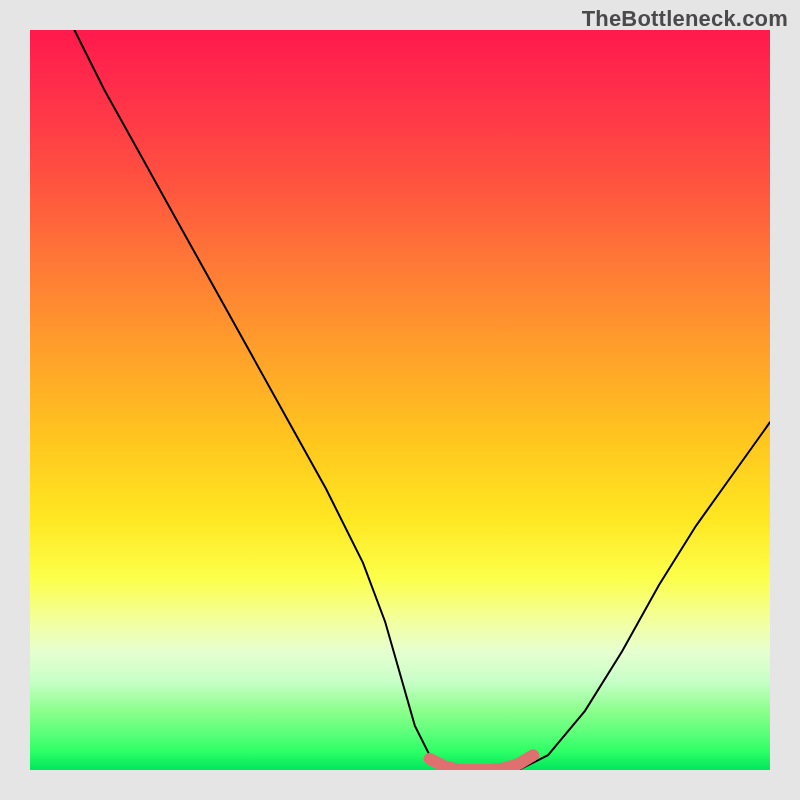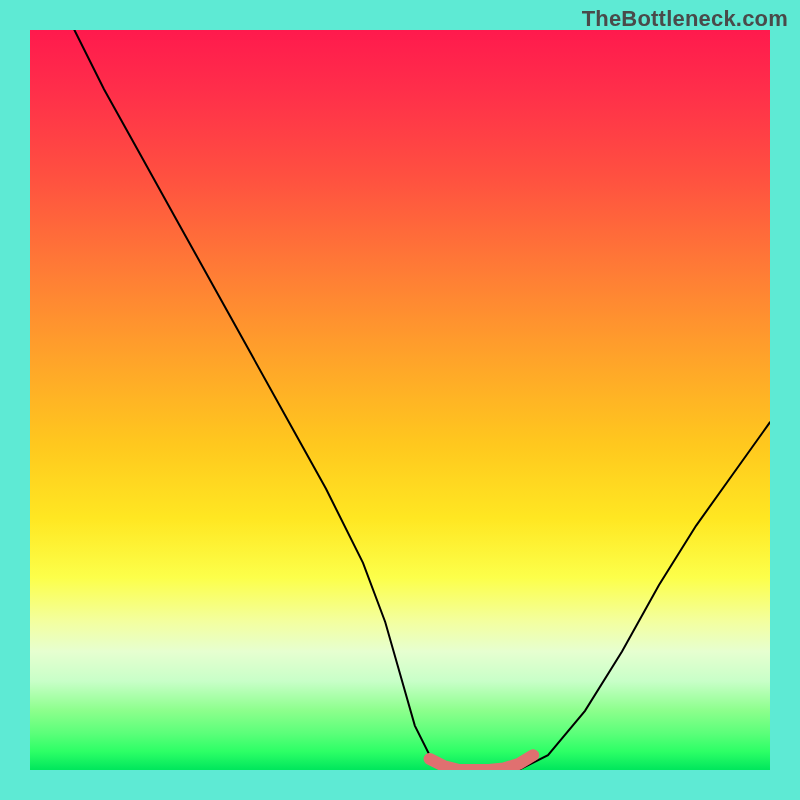--- a/index.html
+++ b/index.html
@@ -8,21 +8,21 @@
     width: 800px;
     height: 800px;
     background: #000;
     overflow: hidden;
     font-family: Arial, Helvetica, sans-serif;
   }
   .frame {
     position: relative;
     width: 800px;
     height: 800px;
-    background: #5eead4;
+    background: #e5e5e5;
   }
   .watermark {
     position: absolute;
     top: 6px;
     right: 12px;
     color: #4a4a4a;
     font-size: 22px;
     font-weight: 600;
     z-index: 10;
     letter-spacing: 0.2px;

